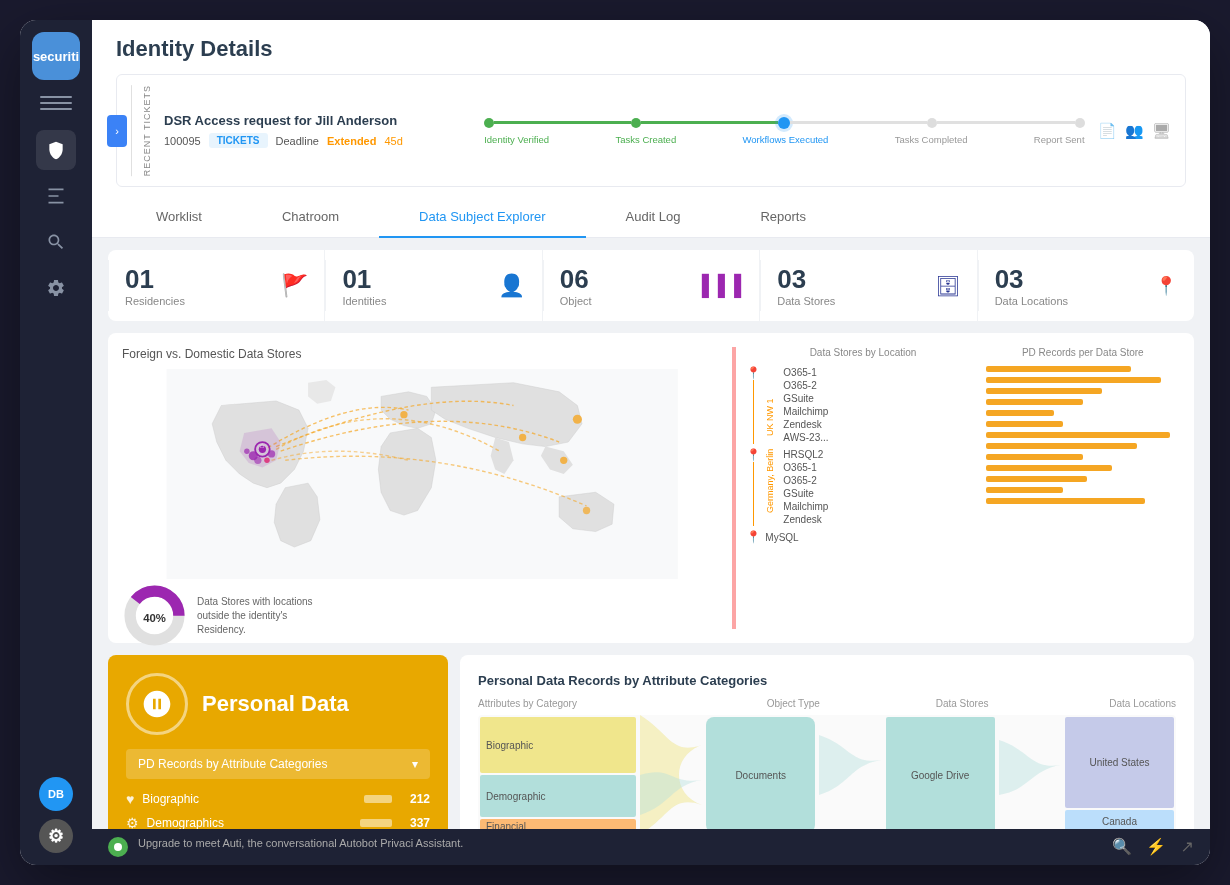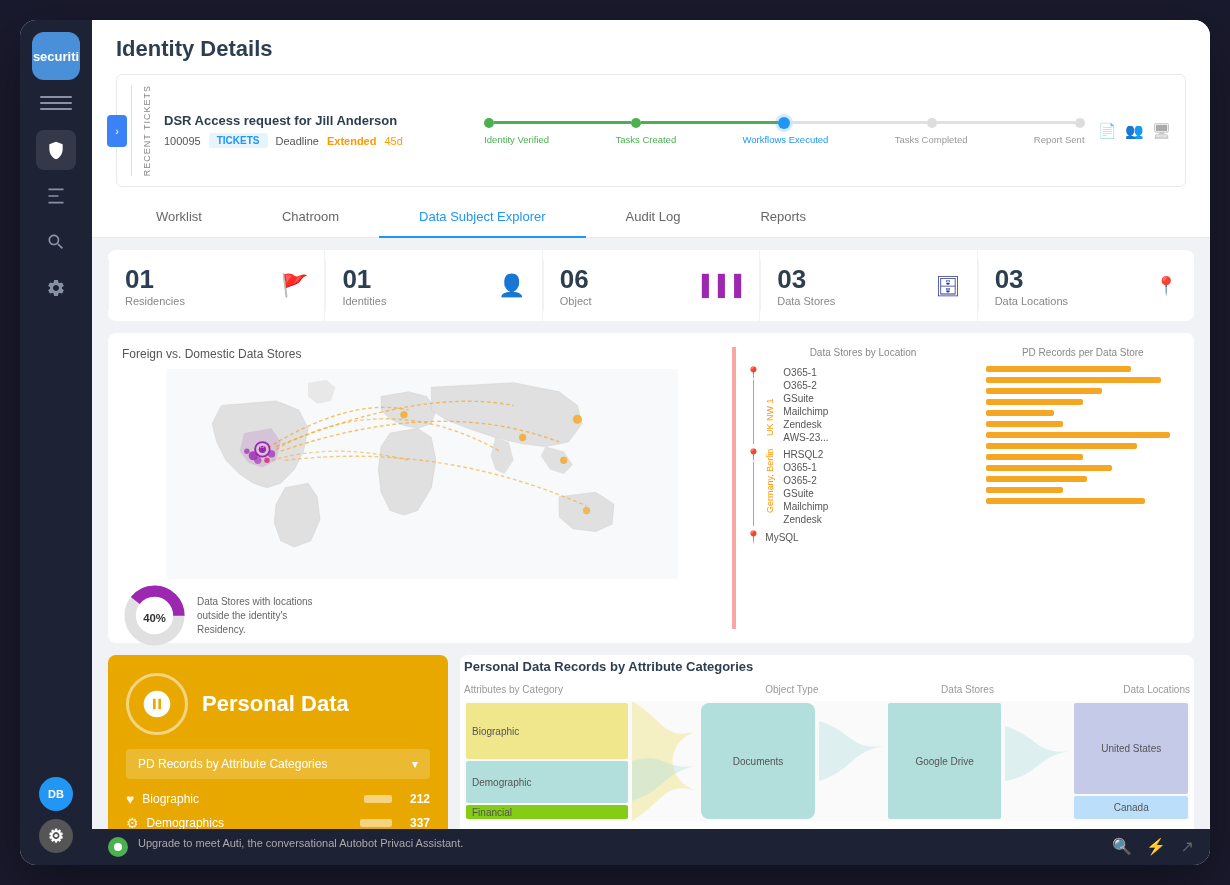--- a/index.html
+++ b/index.html
@@ -360,36 +360,36 @@
             </div>
             <div style="display:flex; align-items:center; gap:8px;">
               <span style="color:rgba(255,255,255,0.85); font-size:14px;">⚙</span>
               <span style="flex:1; font-size:12px; color:white;">Demographics</span>
               <div style="height:8px; width:32px; background:rgba(255,255,255,0.5); border-radius:2px;"></div>
               <span style="font-size:12px; color:white; font-weight:600; min-width:30px; text-align:right;">337</span>
             </div>
           </div>
         </div>
 
-        <div style="flex:1; background:white; border-radius:8px; padding:4px;">
+        <div style="flex:1; background:white; border-radius:8px; padding:18px;">
           <div style="font-size:13px; font-weight:600; color:#2c3e50; margin-bottom:10px;">Personal Data Records by Attribute Categories</div>
 
           <div style="display:flex; margin-bottom:6px;">
             <div style="flex:1; font-size:10px; color:#999;">Attributes by Category</div>
             <div style="flex:0.8; font-size:10px; color:#999; text-align:center;">Object Type</div>
             <div style="flex:0.7; font-size:10px; color:#999; text-align:center;">Data Stores</div>
             <div style="flex:0.6; font-size:10px; color:#999; text-align:right;">Data Locations</div>
           </div>
 
           <div style="height:120px; background:#fafafa; border-radius:4px; overflow:hidden; display:flex; align-items:stretch; gap:2px; position:relative;">
 
             <div style="flex:1; display:flex; flex-direction:column; gap:2px; padding:2px;">
               <div style="flex:2; background:#f0e68c; border-radius:2px; display:flex; align-items:center; padding:0 6px; font-size:10px; color:#555;">Biographic</div>
               <div style="flex:1.5; background:#b2dfdb; border-radius:2px; display:flex; align-items:center; padding:0 6px; font-size:10px; color:#555;">Demographic</div>
-              <div style="flex:0.5; background:#84cc16; border-radius:2px; display:flex; align-items:center; padding:0 6px; font-size:10px; color:#555;">Financial</div>
+              <div style="flex:0.5; background:#fdba74; border-radius:2px; display:flex; align-items:center; padding:0 6px; font-size:10px; color:#555;">Financial</div>
             </div>
 
             <div style="flex:0.4; position:relative;">
               <svg width="100%" height="100%" viewBox="0 0 30 120" preserveAspectRatio="none">
                 <path d="M0,0 C15,20 15,40 30,30 C15,40 15,80 30,90 C15,80 15,100 0,120" fill="rgba(240,230,140,0.5)"></path>
                 <path d="M0,60 C15,50 15,70 30,65 C15,70 15,90 0,100" fill="rgba(178,223,219,0.4)"></path>
               </svg>
             </div>
 
             <div style="flex:0.7; display:flex; flex-direction:column; gap:2px; padding:2px;">

